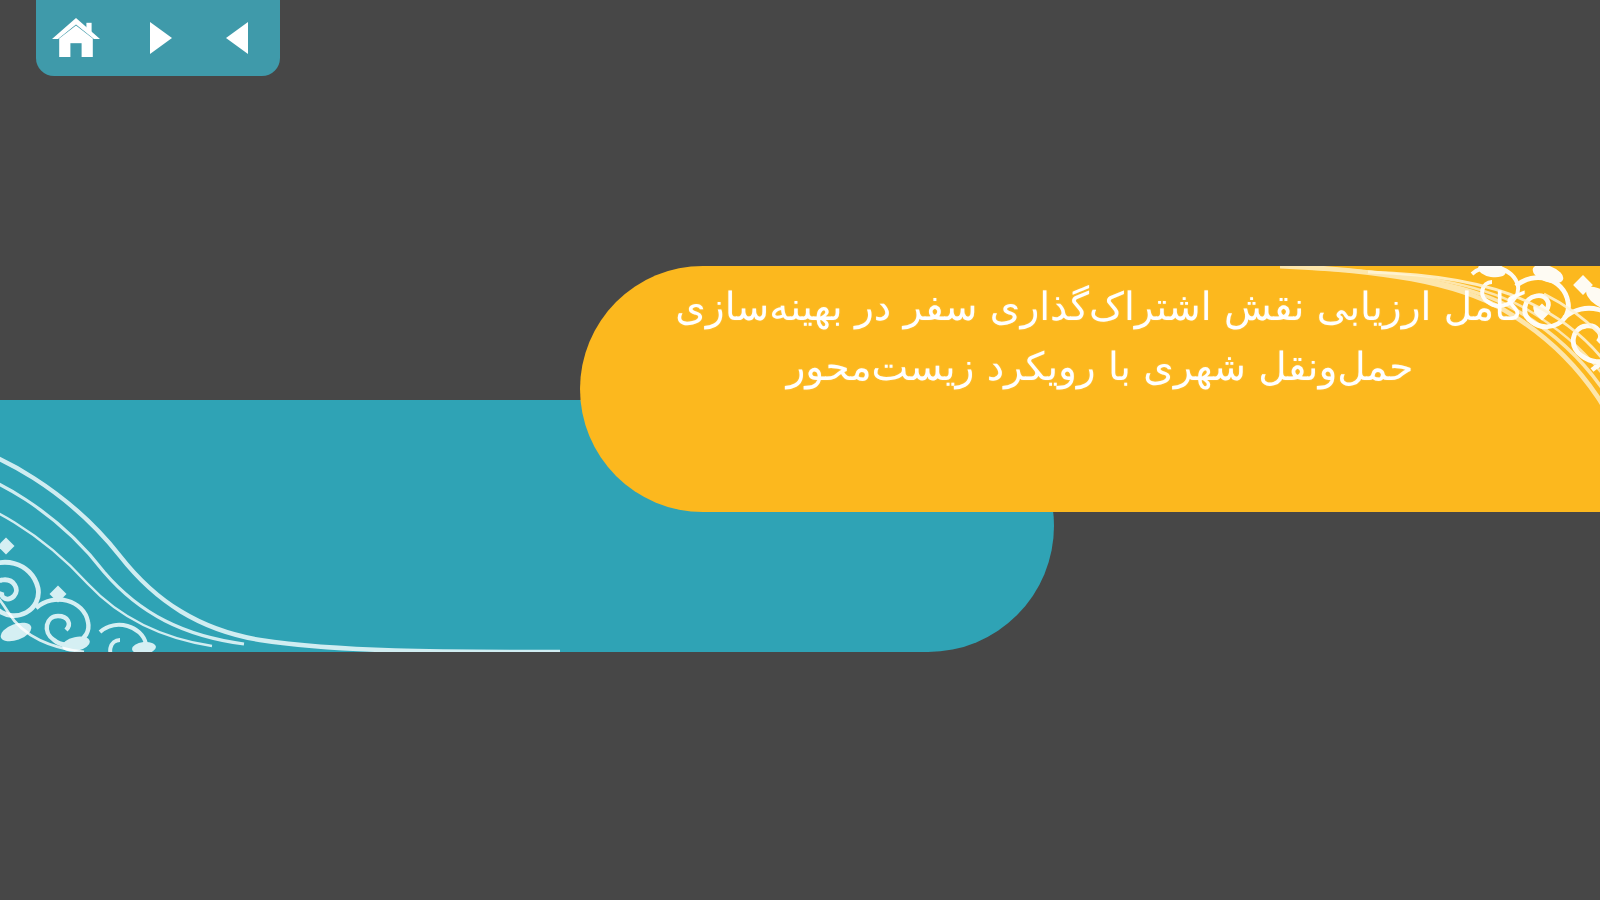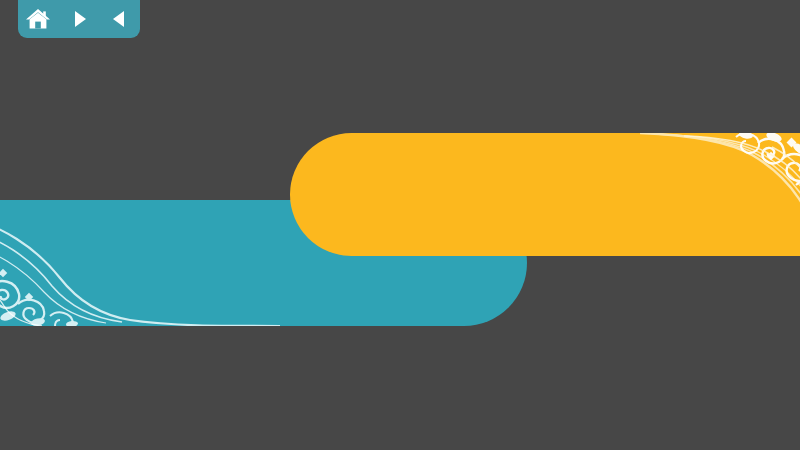--- a/index.html
+++ b/index.html
@@ -197,14 +197,15 @@
         <rect x="128" y="20" width="6" height="6" transform="rotate(45 131 23)"></rect>
         <rect x="174" y="54" width="6" height="6" transform="rotate(45 177 57)"></rect>
       </g>
       <g fill="none" stroke="#fff4d6" stroke-width="1.4" opacity="0.85">
         <path d="M180,88 c-4,-30 -26,-56 -56,-70 c-20,-10 -48,-14 -80,-15"></path>
         <path d="M180,70 c-5,-24 -24,-44 -48,-56"></path>
       </g>
     </svg>
   </div>
 
+  <div id="title">کامل ارزیابی نقش اشتراک‌گذاری سفر در بهینه‌سازی حمل‌ونقل شهری با رویکرد زیست‌محور</div>
 
 </div>
 
 </body></html>

